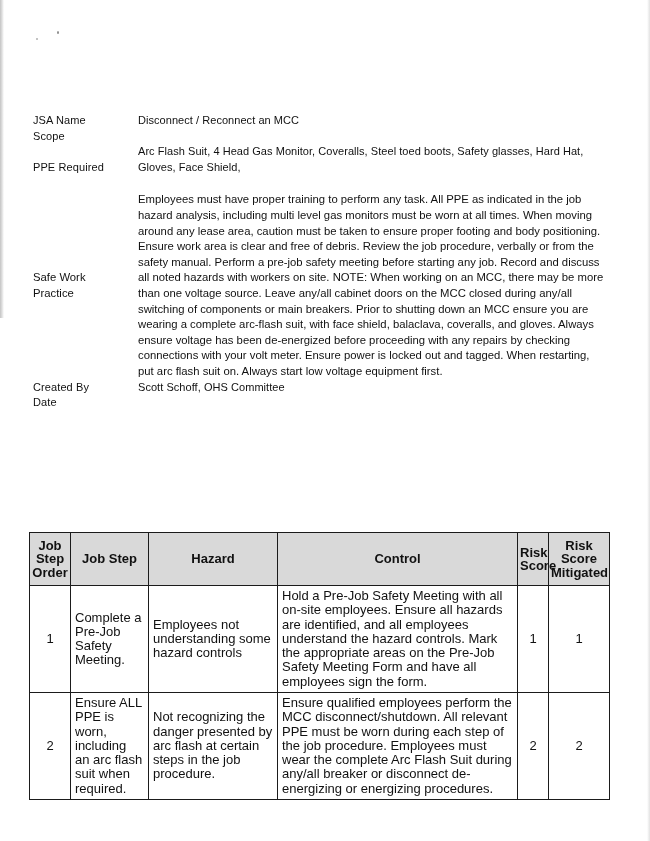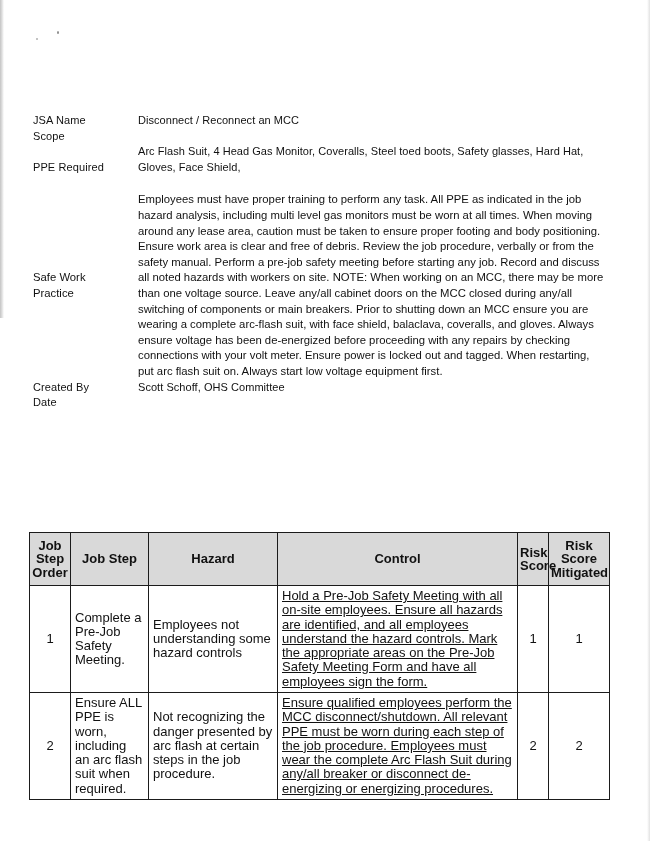--- a/index.html
+++ b/index.html
@@ -122,21 +122,21 @@
   }
   .col-order   { width: 41px; }
   .col-step    { width: 78px; }
   .col-hazard  { width: 129px; }
   .col-control { width: 240px; }
   .col-risk    { width: 31px; }
   .col-riskmit { width: 61px; }
 
   .cell-center { text-align: center; }
   .cell-text   { text-align: left; }
-  td.cell-control { vertical-align: middle; text-decoration: underline; }
+  td.cell-control { vertical-align: middle; }
 
   .jsa-table tbody td { height: 100px; }
 </style>
 </head>
 <body>
 
 <div class="scan-edge-left"></div>
 <div class="scan-edge-right"></div>
 <div class="speck speck-a"></div>
 <div class="speck speck-b"></div>

